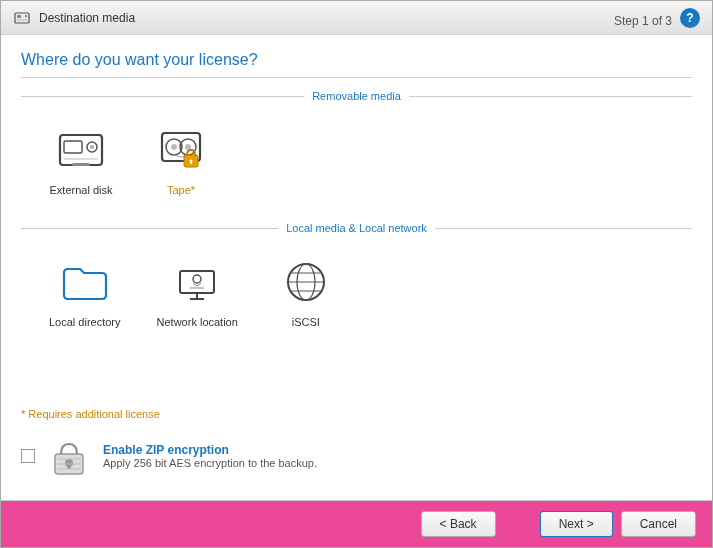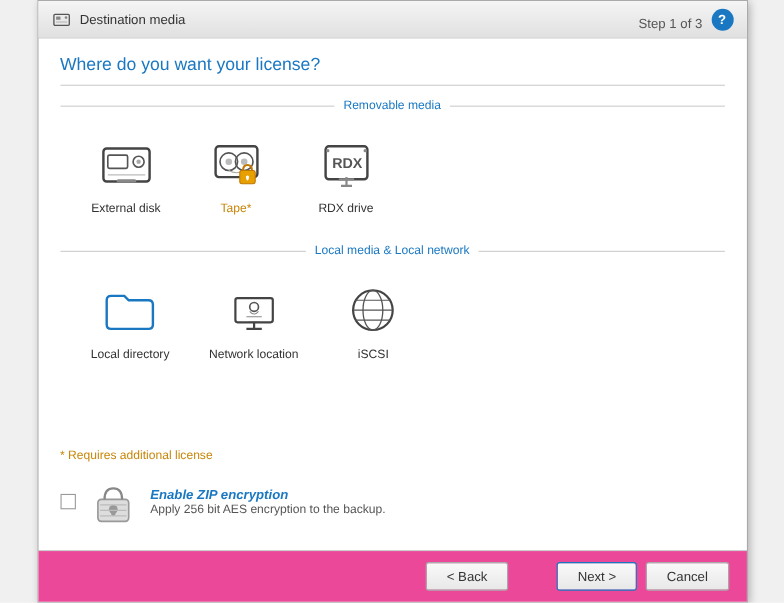--- a/index.html
+++ b/index.html
@@ -8,21 +8,21 @@
       font-size: 12px;
       background: #f0f0f0;
       display: flex;
       justify-content: center;
       align-items: center;
       width: 713px;
       height: 548px;
       overflow: hidden;
     }
     .window {
-      width: 646px;
+      width: 713px;
       height: 548px;
       border: 1px solid #aaa;
       background: #fff;
       display: flex;
       flex-direction: column;
       box-shadow: 2px 2px 8px rgba(0,0,0,0.3);
     }
     .title-bar {
       background: linear-gradient(to bottom, #f5f5f5, #e0e0e0);
       border-bottom: 1px solid #ccc;
@@ -148,21 +148,20 @@
       width: 44px;
       height: 44px;
       display: flex;
       align-items: center;
       justify-content: center;
     }
     .encrypt-text .encrypt-title {
       color: #1a78c2;
       font-weight: bold;
       font-size: 12px;
-      font-style: italic;
     }
     .encrypt-text .encrypt-desc {
       color: #555;
       font-size: 11px;
     }
     .footer {
       border-top: 1px solid #ccc;
       padding: 10px 16px;
       display: flex;
       justify-content: flex-end;
@@ -254,34 +253,20 @@
 
               <rect x="30" y="30" width="14" height="12" rx="2" fill="#e8a000" stroke="#c07800" stroke-width="1"></rect>
               <path d="M33 30 Q33 25 37 25 Q41 25 41 30" fill="none" stroke="#c07800" stroke-width="1.8"></path>
               <circle cx="37" cy="36" r="1.5" fill="#fff"></circle>
               <rect x="36" y="36" width="2" height="3" rx="1" fill="#fff"></rect>
             </svg>
           </div>
           <span class="item-label gold">Tape*</span>
         </div>
 
-        <div class="media-item">
-          <div class="icon-area">
-            <svg width="54" height="50" viewBox="0 0 54 50" xmlns="http://www.w3.org/2000/svg">
-              <rect x="8" y="8" width="38" height="30" rx="3" fill="none" stroke="#444" stroke-width="2.2"></rect>
-              <text x="14" y="28" font-size="13" font-weight="bold" fill="#555" font-family="Arial">RDX</text>
-              <circle cx="10" cy="12" r="1.5" fill="#888"></circle>
-              <circle cx="44" cy="12" r="1.5" fill="#888"></circle>
-              <line x1="20" y1="38" x2="34" y2="38" stroke="#888" stroke-width="2"></line>
-              <line x1="27" y1="36" x2="27" y2="44" stroke="#888" stroke-width="2"></line>
-              <line x1="22" y1="44" x2="32" y2="44" stroke="#888" stroke-width="2"></line>
-            </svg>
-          </div>
-          <span class="item-label">RDX drive</span>
-        </div>
       </div>
     </div>
 
     <div class="section">
       <div class="section-header">
         <span>Local media &amp; Local network</span>
       </div>
       <div class="media-items">
 
         <div class="media-item">

